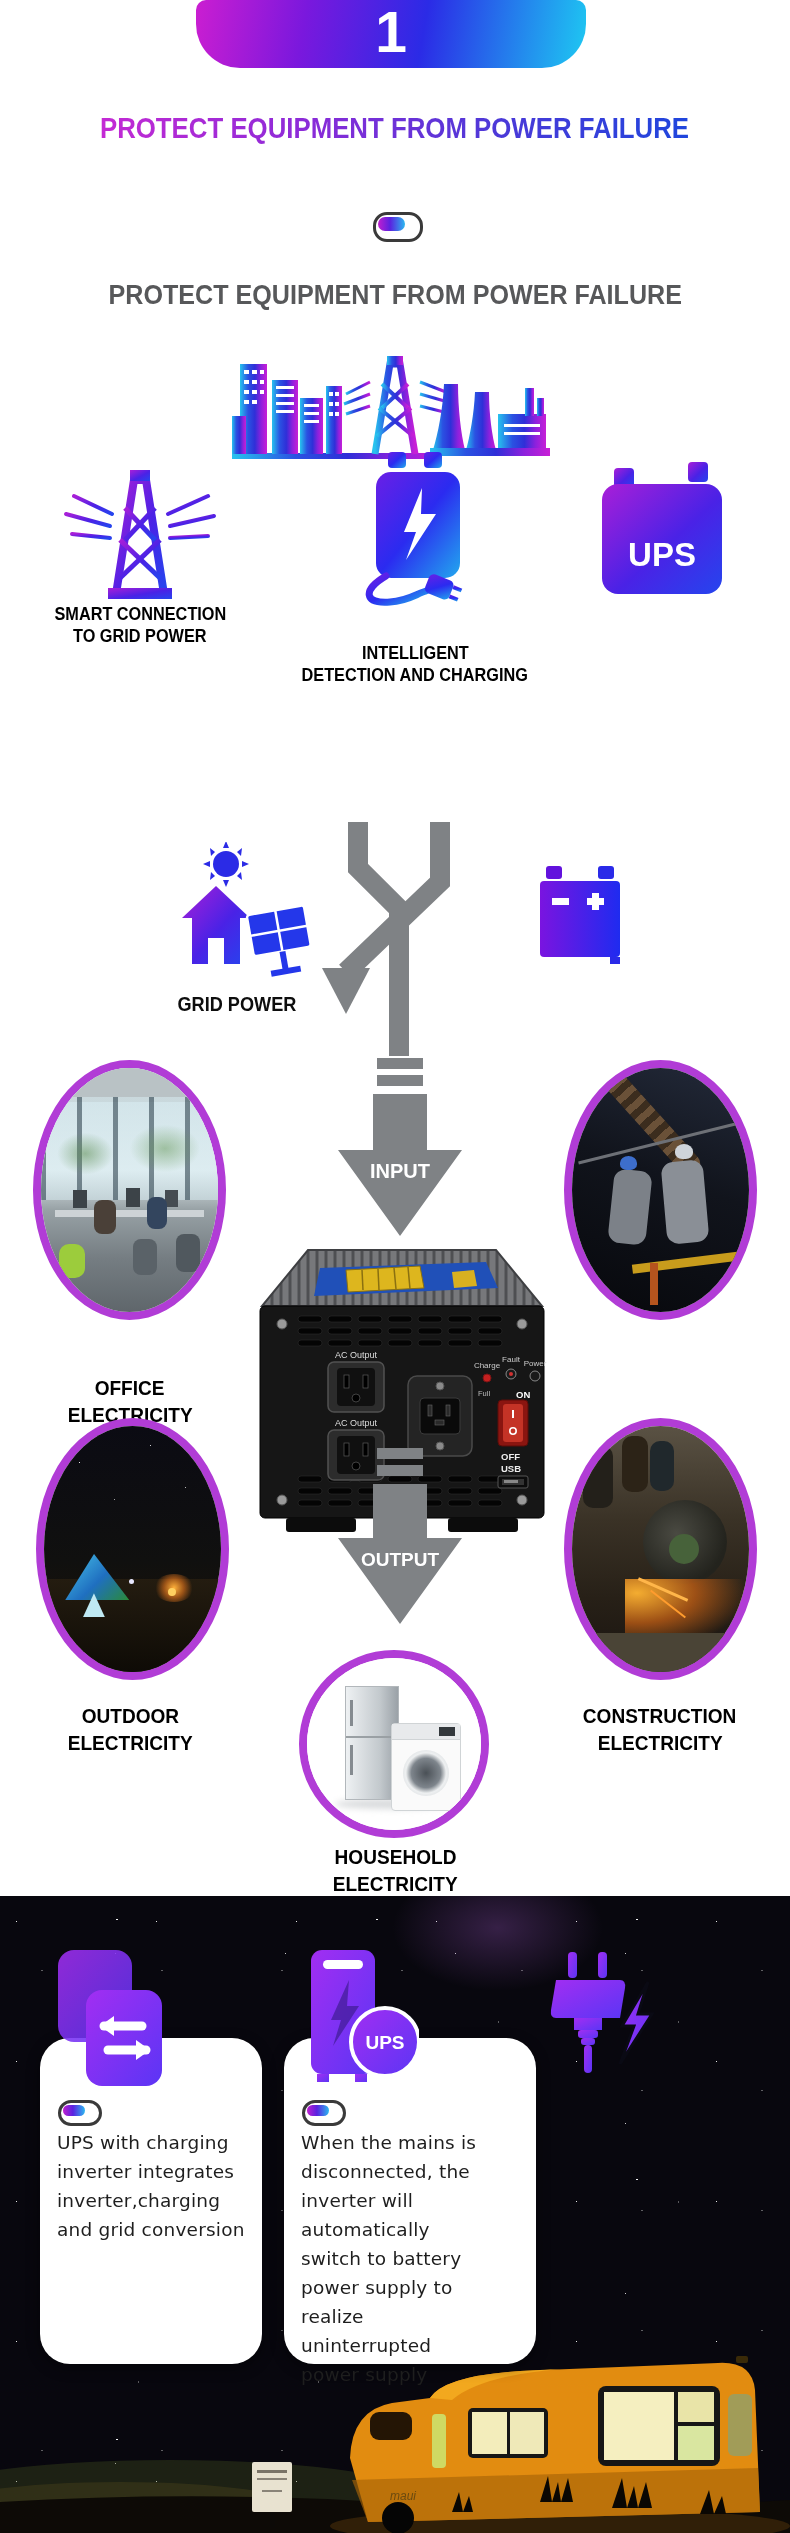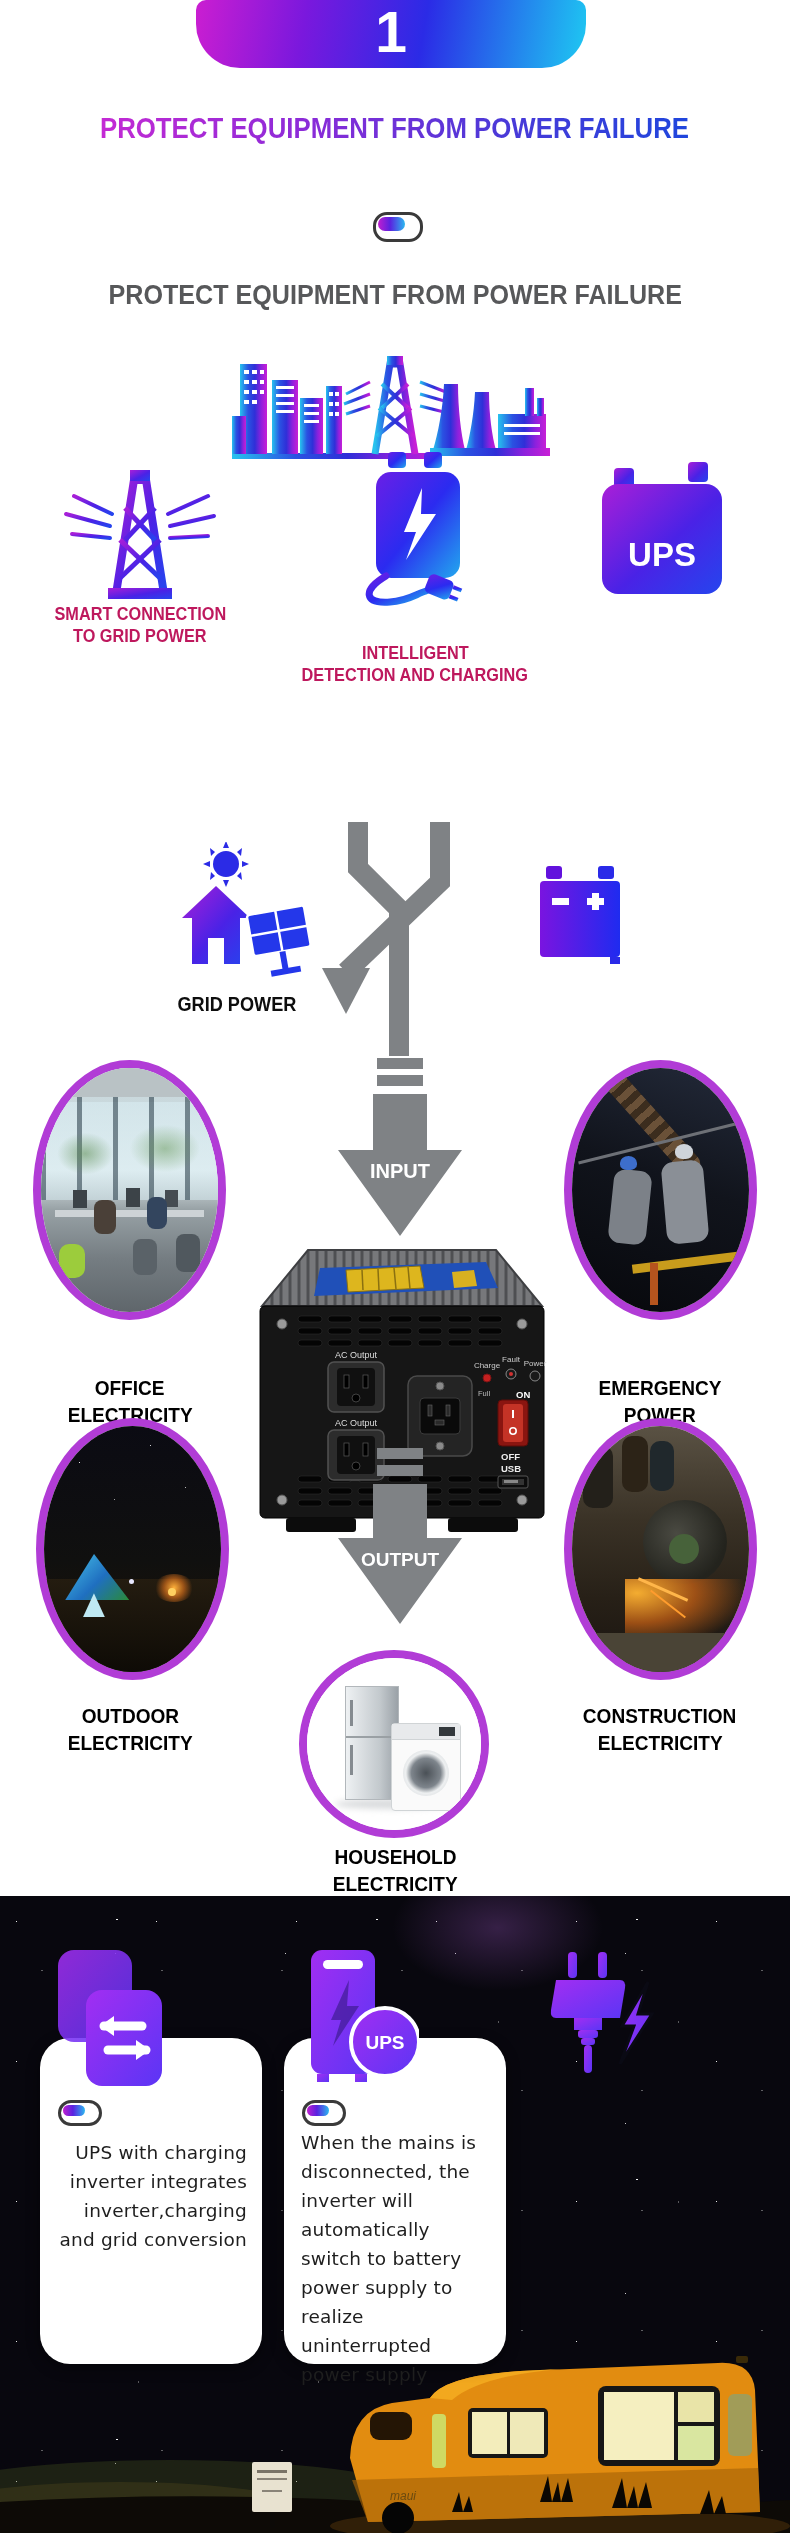--- a/index.html
+++ b/index.html
@@ -25,21 +25,21 @@
     -webkit-background-clip:text;background-clip:text;color:transparent;
     display:inline-block;transform:scaleX(.86);transform-origin:50% 50%;}
 
   
   .pill{border:3px solid #3a3a3a;border-radius:14px;background:#fff;}
   .pill .fill{position:absolute;left:2px;top:2px;border-radius:10px;
     background:linear-gradient(90deg,#c01ed0 0%,#5a22e0 45%,#2bb8f0 100%);}
 
   .subtitle{top:280px;width:100%;color:#57585a;font-size:27px;font-weight:bold;}
 
-  .feat-label{font-size:17.5px;font-weight:bold;color:#be185d;line-height:22px;}
+  .feat-label{font-size:17.5px;font-weight:bold;color:#000000;line-height:22px;}
   .uc-label{font-size:20.5px;font-weight:bold;color:#000;line-height:27px;}
   .flow-label{font-size:19.5px;font-weight:bold;color:#0d0d0d;line-height:25px;}
 
   .switch-box{left:289px;top:744px;width:212px;height:78px;background:#7f8285;
     color:#fff;font-size:20px;font-weight:bold;line-height:25px;text-align:center;
     display:flex;flex-direction:column;justify-content:center;}
 
   .eqbar{width:46px;height:11px;background:#7f8285;}
 
   
@@ -326,24 +326,20 @@
       <div class="abs" style="left:58%;top:31%;width:18px;height:15px;border-radius:50% 50% 40% 40%;background:#cfd4da;"></div>
       <div class="abs" style="left:34%;top:78%;width:110px;height:9px;background:#c89c1c;transform:rotate(-7deg);"></div>
       <div class="abs" style="left:44%;top:80%;width:8px;height:42px;background:#b5541e;"></div>
     </div>
   </div>
 
   <div class="abs ctr" style="left:10px;top:1374px;width:240px;">
     <div class="uc-label nowrap"><span class="cond95">OFFICE</span></div>
     <div class="uc-label nowrap"><span class="cond95">ELECTRICITY</span></div>
   </div>
-  <div class="abs ctr" style="left:540px;top:1374px;width:240px;">
-    <div class="uc-label nowrap"><span class="cond95">EMERGENCY</span></div>
-    <div class="uc-label nowrap"><span class="cond95">POWER</span></div>
-  </div>
 
   <svg class="abs" style="left:250px;top:1248px;" width="304" height="292" viewBox="0 0 304 292">
     <defs>
       <pattern id="fins" width="9" height="60" patternUnits="userSpaceOnUse">
         <rect width="9" height="60" fill="#77787b"></rect>
         <line x1="4" y1="0" x2="4" y2="60" stroke="#4e4f52" stroke-width="3"></line>
       </pattern>
     </defs>
     <polygon points="58,2 246,2 292,58 12,58" fill="url(#fins)" stroke="#3e3f42" stroke-width="2"></polygon>
     <polygon points="70,20 236,14 248,40 64,48" fill="#2050b8"></polygon>
@@ -579,34 +575,34 @@
         <path d="M612,158 l10,-30 l5,30 l7,-22 l4,22 l8,-26 l6,26 Z"></path>
         <path d="M700,164 l9,-24 l5,24 l8,-18 l4,18 Z"></path>
         <path d="M452,162 l7,-20 l4,20 l6,-16 l4,16 Z"></path>
       </g>
     </svg>
 
     <div class="abs card" style="left:40px;top:142px;width:222px;height:326px;">
       <div class="abs pill" style="left:18px;top:62px;width:38px;height:20px;">
         <div class="fill" style="width:22px;height:11px;"></div>
       </div>
-      <div class="abs card-text" style="left:17px;top:100px;width:190px;text-align:right;">UPS with charging inverter integrates inverter,charging and grid conversion</div>
+      <div class="abs card-text" style="left:17px;top:90px;width:190px;">UPS with charging inverter integrates inverter,charging and grid conversion</div>
     </div>
     <svg class="abs" style="left:56px;top:54px;" width="110" height="145" viewBox="0 0 110 145">
       <rect x="2" y="0" width="74" height="92" rx="16" fill="url(#gCardIcon)" opacity="0.88"></rect>
       <rect x="30" y="40" width="76" height="96" rx="16" fill="url(#gCardIcon)"></rect>
       <g stroke="#fff" stroke-width="9" stroke-linecap="round" fill="#fff">
         <line x1="48" y1="76" x2="86" y2="76"></line>
         <polygon points="44,76 58,66 58,86" stroke="none"></polygon>
         <line x1="52" y1="100" x2="90" y2="100"></line>
         <polygon points="94,100 80,90 80,110" stroke="none"></polygon>
       </g>
     </svg>
 
-    <div class="abs card" style="left:284px;top:142px;width:222px;height:326px;">
+    <div class="abs card" style="left:284px;top:142px;width:222px;height:326px;padding-left:30px;">
       <div class="abs pill" style="left:18px;top:62px;width:38px;height:20px;">
         <div class="fill" style="width:22px;height:11px;"></div>
       </div>
       <div class="abs card-text" style="left:17px;top:90px;width:190px;">When the mains is disconnected, the inverter will automatically switch to battery power supply to realize uninterrupted power supply</div>
     </div>
     <svg class="abs" style="left:303px;top:54px;" width="116" height="150" viewBox="0 0 116 150">
       <rect x="8" y="0" width="64" height="124" rx="11" fill="url(#gCardIcon)"></rect>
       <rect x="20" y="10" width="40" height="9" rx="4.5" fill="#fff"></rect>
       <polygon points="46,30 28,70 38,70 30,96 56,56 44,56" fill="#3a1a8c" opacity="0.65"></polygon>
       <rect x="14" y="124" width="12" height="8" fill="url(#gCardIcon)"></rect>

